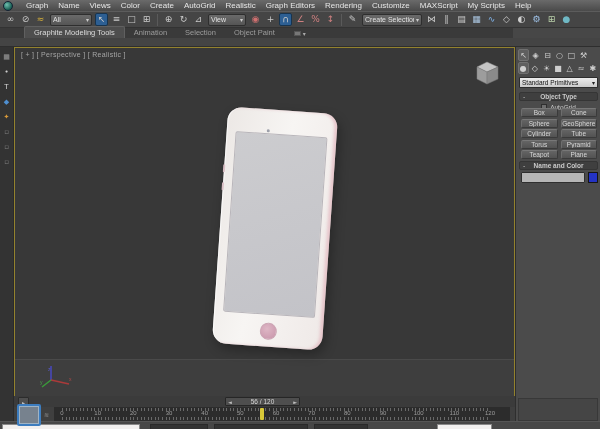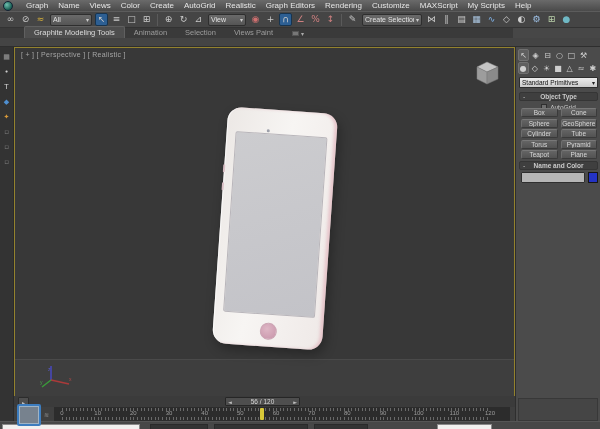--- a/index.html
+++ b/index.html
@@ -249,21 +249,21 @@
       </div>
       <div class="tb-btn">
         <span class="tb-glyph gly" style="color: rgb(111, 184, 196);">●</span>
       </div>
     </div>
 
   <div class="ribbontabs" id="ribbontabs">
       <span class="rtab active">Graphite Modeling Tools</span>
       <span class="rtab">Animation</span>
       <span class="rtab">Selection</span>
-      <span class="rtab">Views Paint</span>
+      <span class="rtab">Object Paint</span>
       <span class="rtab-cfg">
         <span class="bx"></span>
         <span class="ar gly">▾</span>
       </span>
     </div>
   <div class="polyrow">
     <span>Polygon Modeling</span>
   </div>
 
   <div class="leftrail" id="leftrail">

